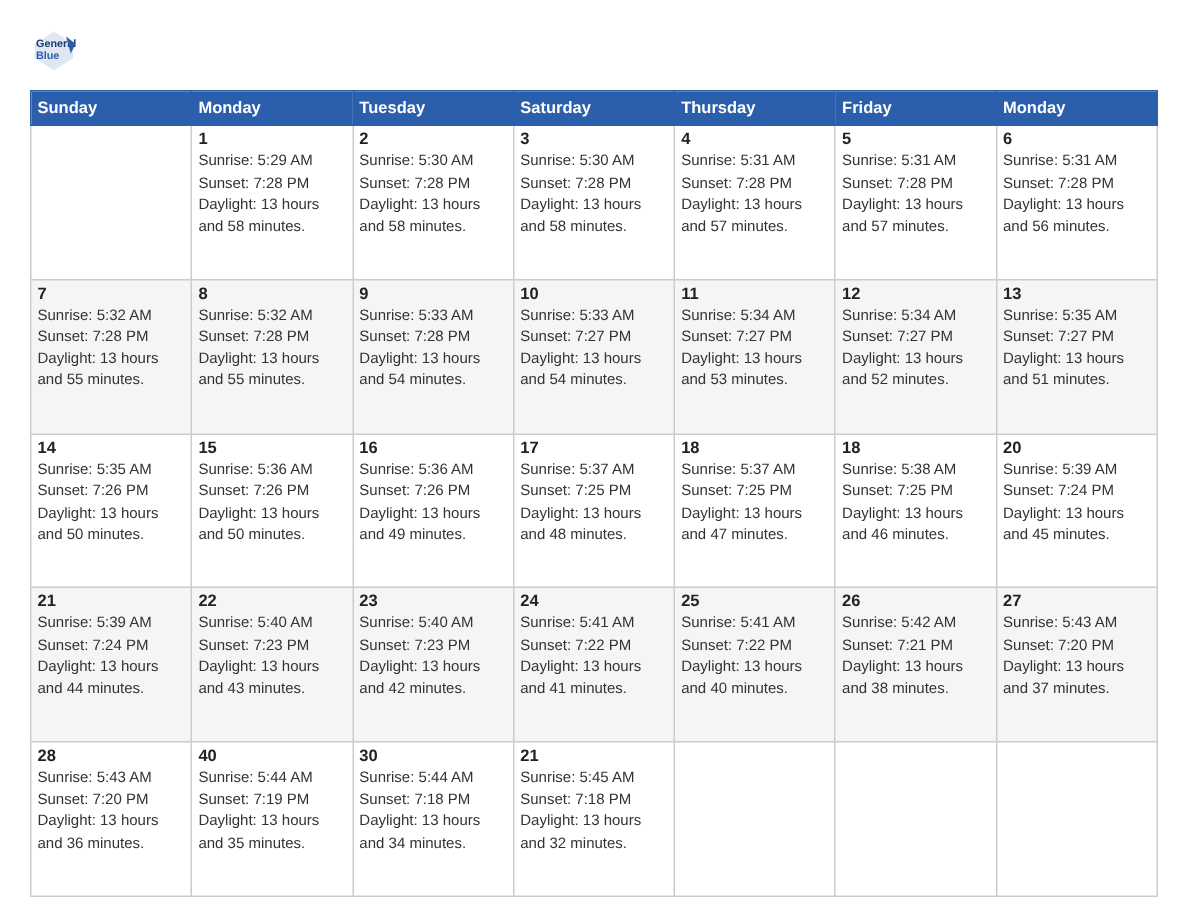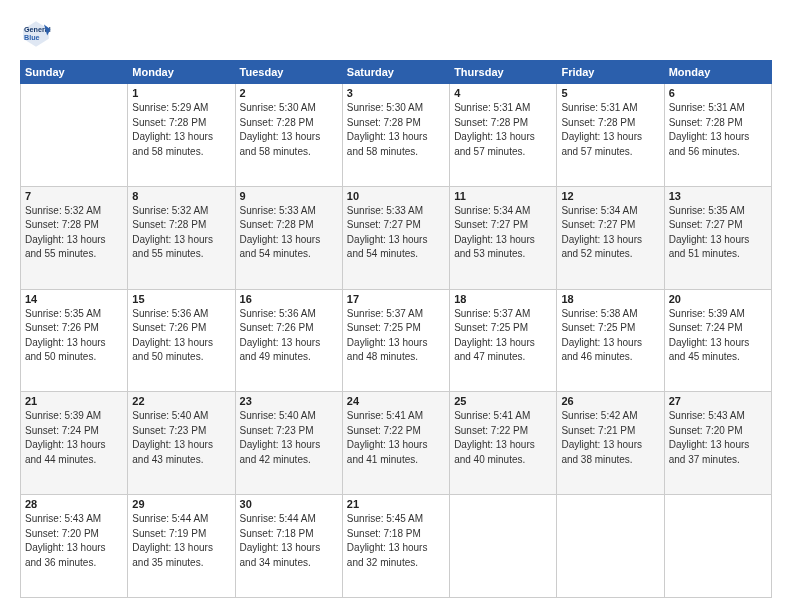--- a/index.html
+++ b/index.html
@@ -247,21 +247,21 @@
             <span class="day-number">27</span>
             <div class="day-info">Sunrise: 5:43 AM<br>Sunset: 7:20 PM<br>Daylight: 13 hours<br>and 37 minutes.</div>
           </td>
         </tr>
         <tr>
           <td>
             <span class="day-number">28</span>
             <div class="day-info">Sunrise: 5:43 AM<br>Sunset: 7:20 PM<br>Daylight: 13 hours<br>and 36 minutes.</div>
           </td>
           <td>
-            <span class="day-number">29</span>
+            <span class="day-number">40</span>
             <div class="day-info">Sunrise: 5:44 AM<br>Sunset: 7:19 PM<br>Daylight: 13 hours<br>and 35 minutes.</div>
           </td>
           <td>
             <span class="day-number">30</span>
             <div class="day-info">Sunrise: 5:44 AM<br>Sunset: 7:18 PM<br>Daylight: 13 hours<br>and 34 minutes.</div>
           </td>
           <td>
             <span class="day-number">21</span>
             <div class="day-info">Sunrise: 5:45 AM<br>Sunset: 7:18 PM<br>Daylight: 13 hours<br>and 32 minutes.</div>
           </td>

